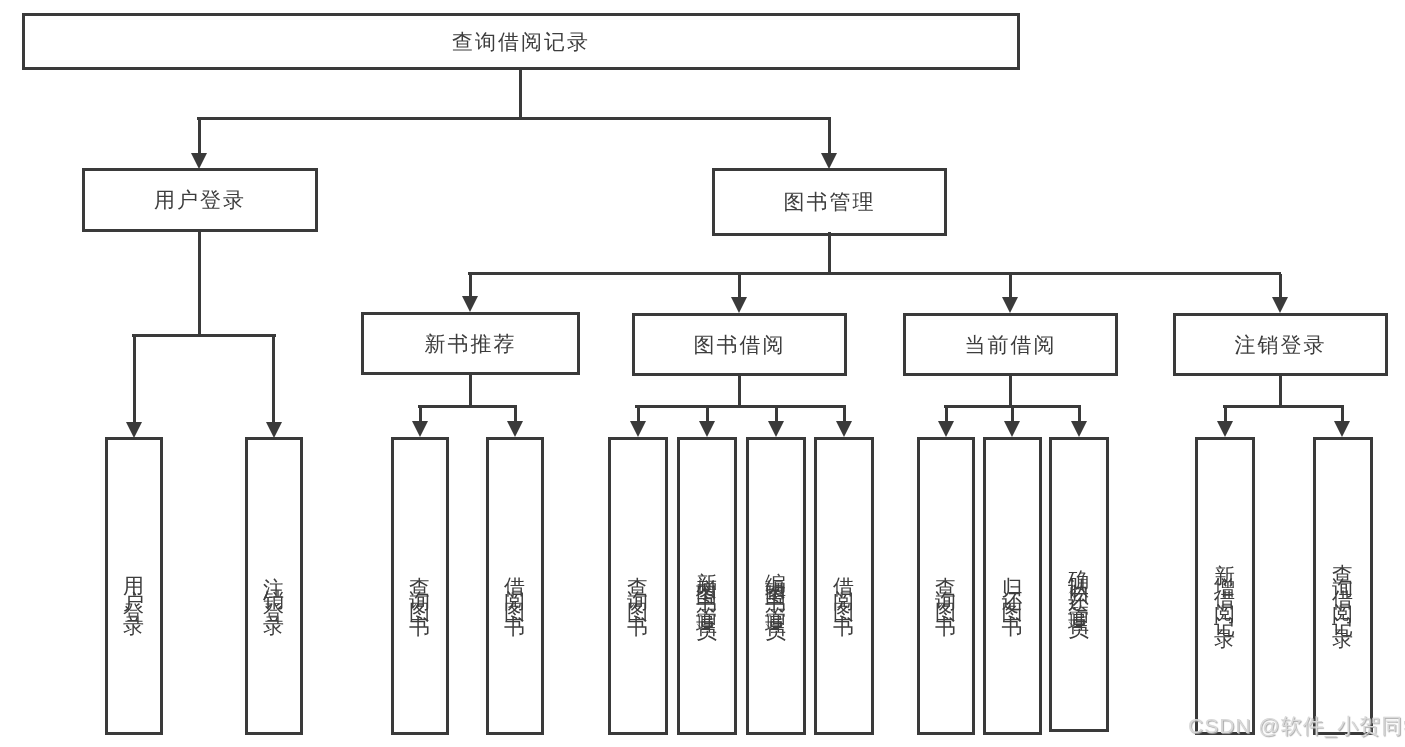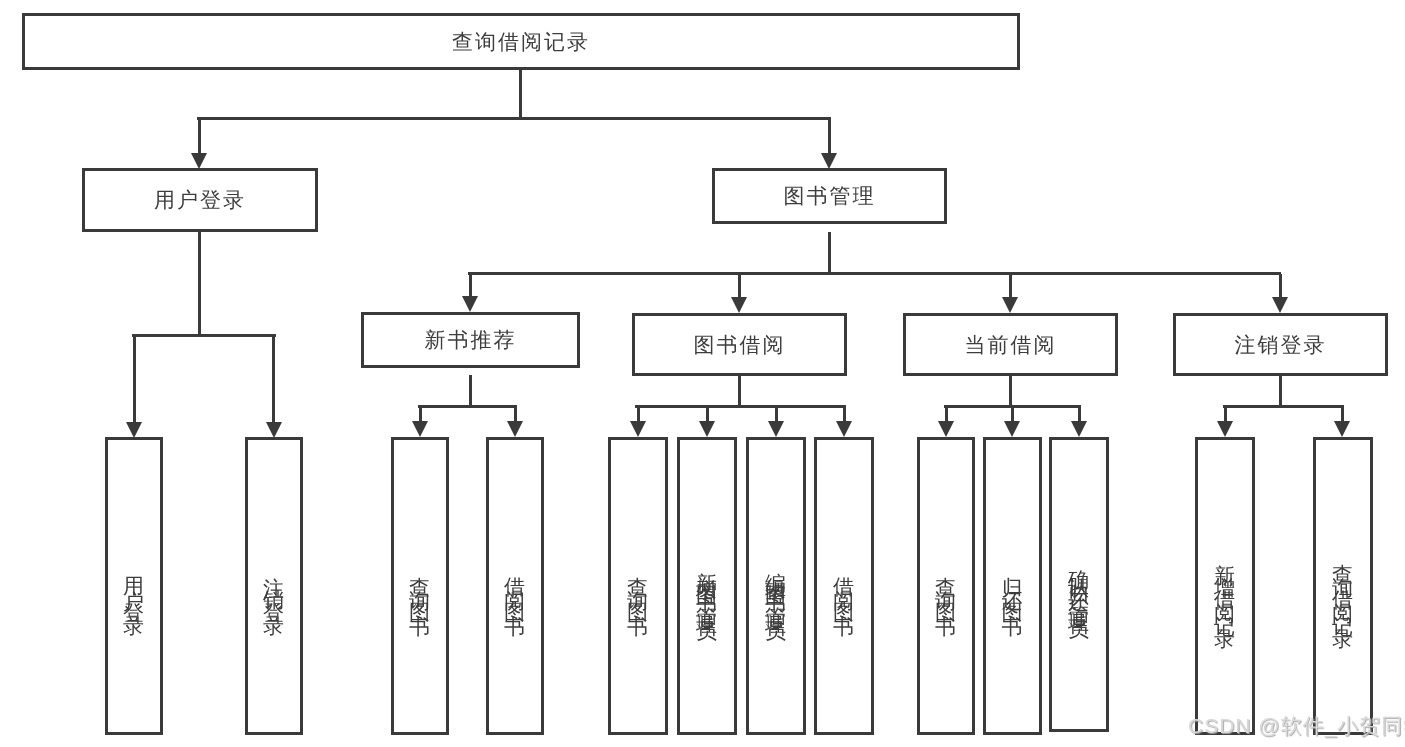--- a/index.html
+++ b/index.html
@@ -44,25 +44,25 @@
 
 <div class="canvas">
 
   <div class="box" style="left:22px;top:13px;width:998px;height:57px">
     <span>查询借阅记录</span>
   </div>
 
   <div class="box" style="left:82px;top:168px;width:236px;height:64px">
     <span>用户登录</span>
   </div>
-  <div class="box" style="left:712px;top:168px;width:235px;height:56px">
+  <div class="box" style="left:712px;top:168px;width:235px;height:68px">
     <span>图书管理</span>
   </div>
 
-  <div class="box" style="left:361px;top:312px;width:219px;height:56px">
+  <div class="box" style="left:361px;top:312px;width:219px;height:63px">
     <span>新书推荐</span>
   </div>
   <div class="box" style="left:903px;top:313px;width:215px;height:63px">
     <span>当前借阅</span>
   </div>
   <div class="box" style="left:632px;top:313px;width:215px;height:63px">
     <span>图书借阅</span>
   </div>
   <div class="box" style="left:1173px;top:313px;width:215px;height:63px">
     <span>注销登录</span>

